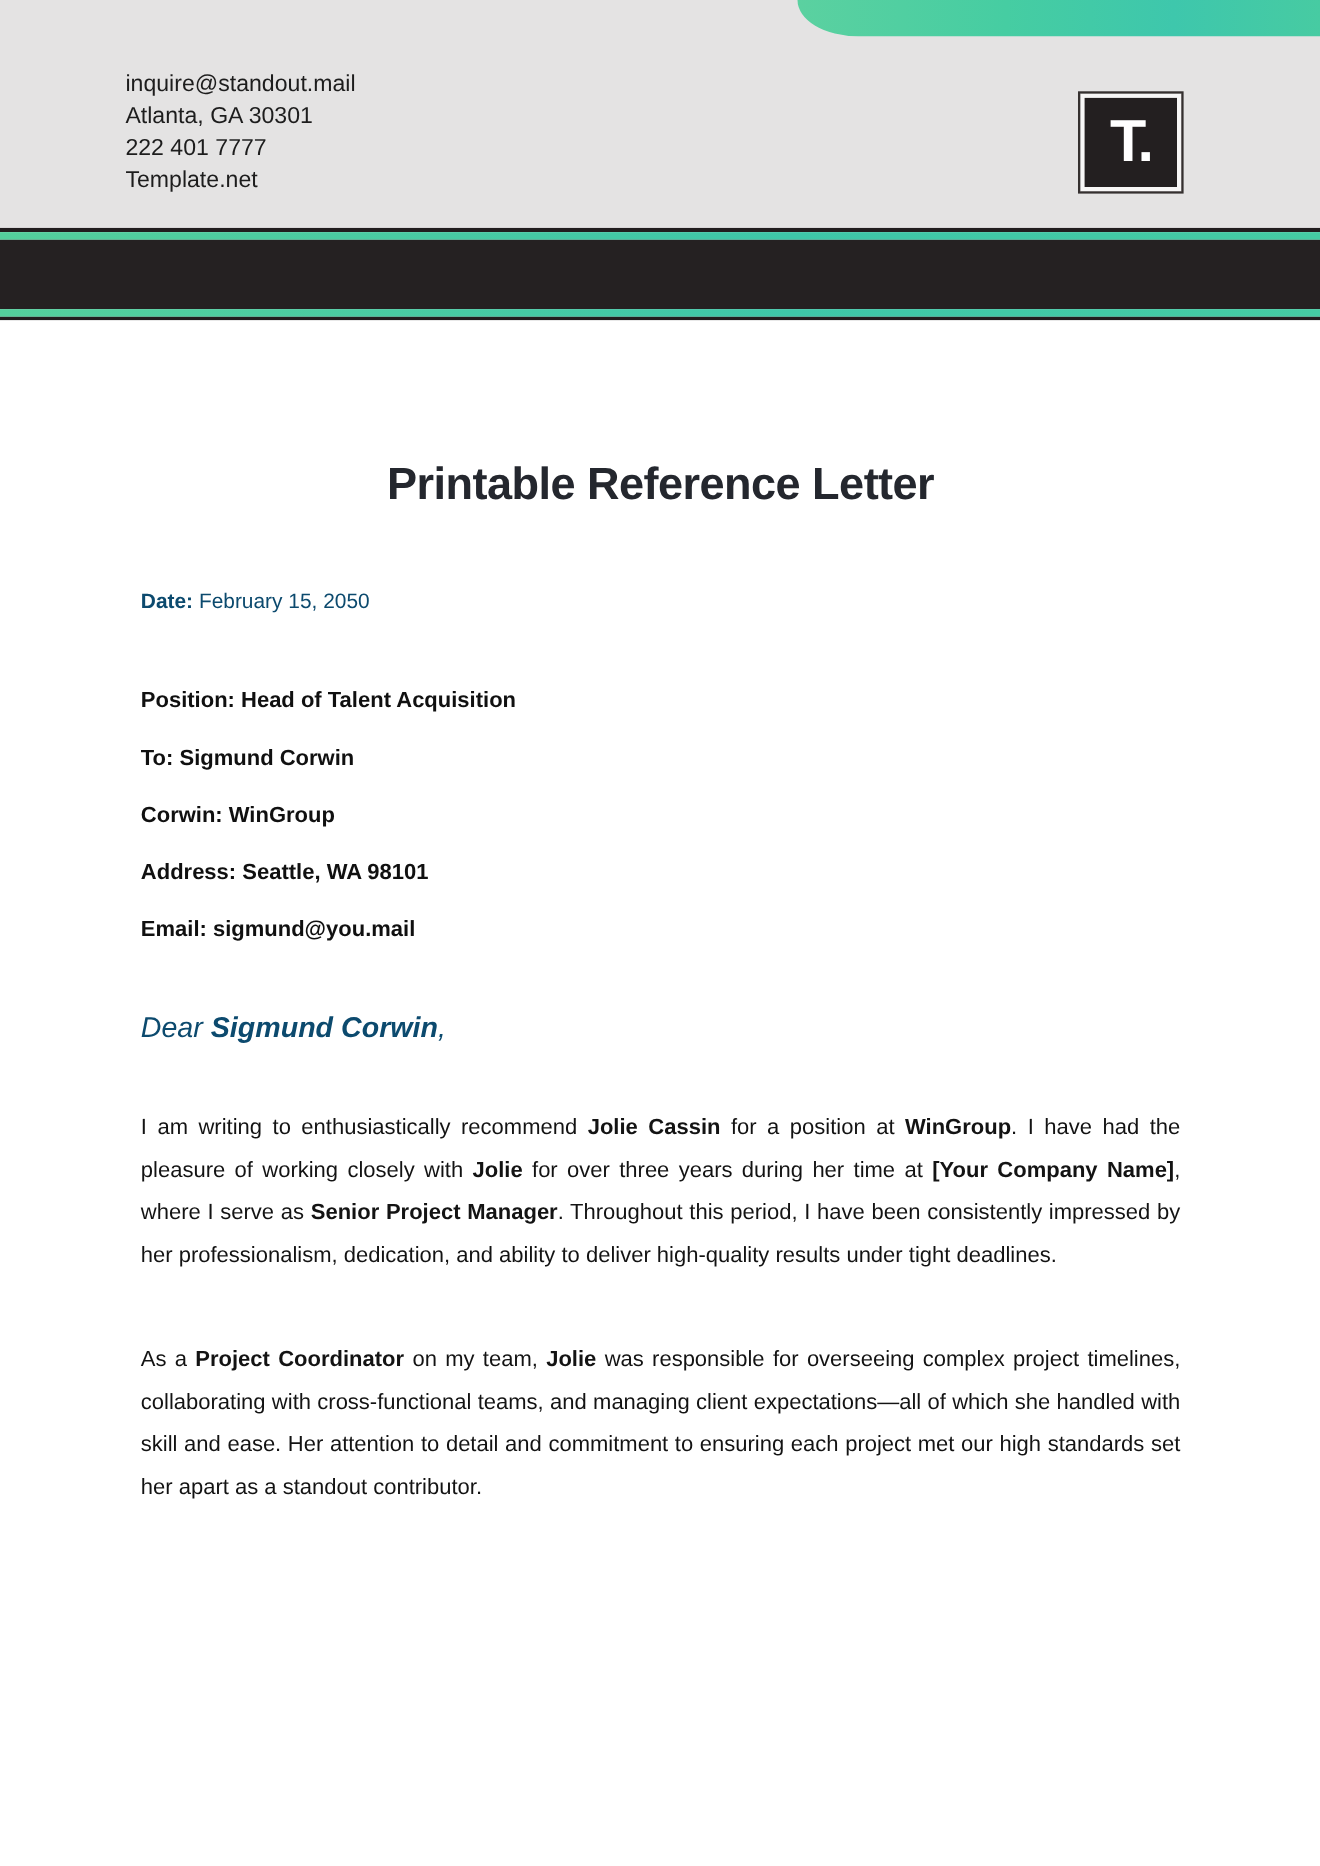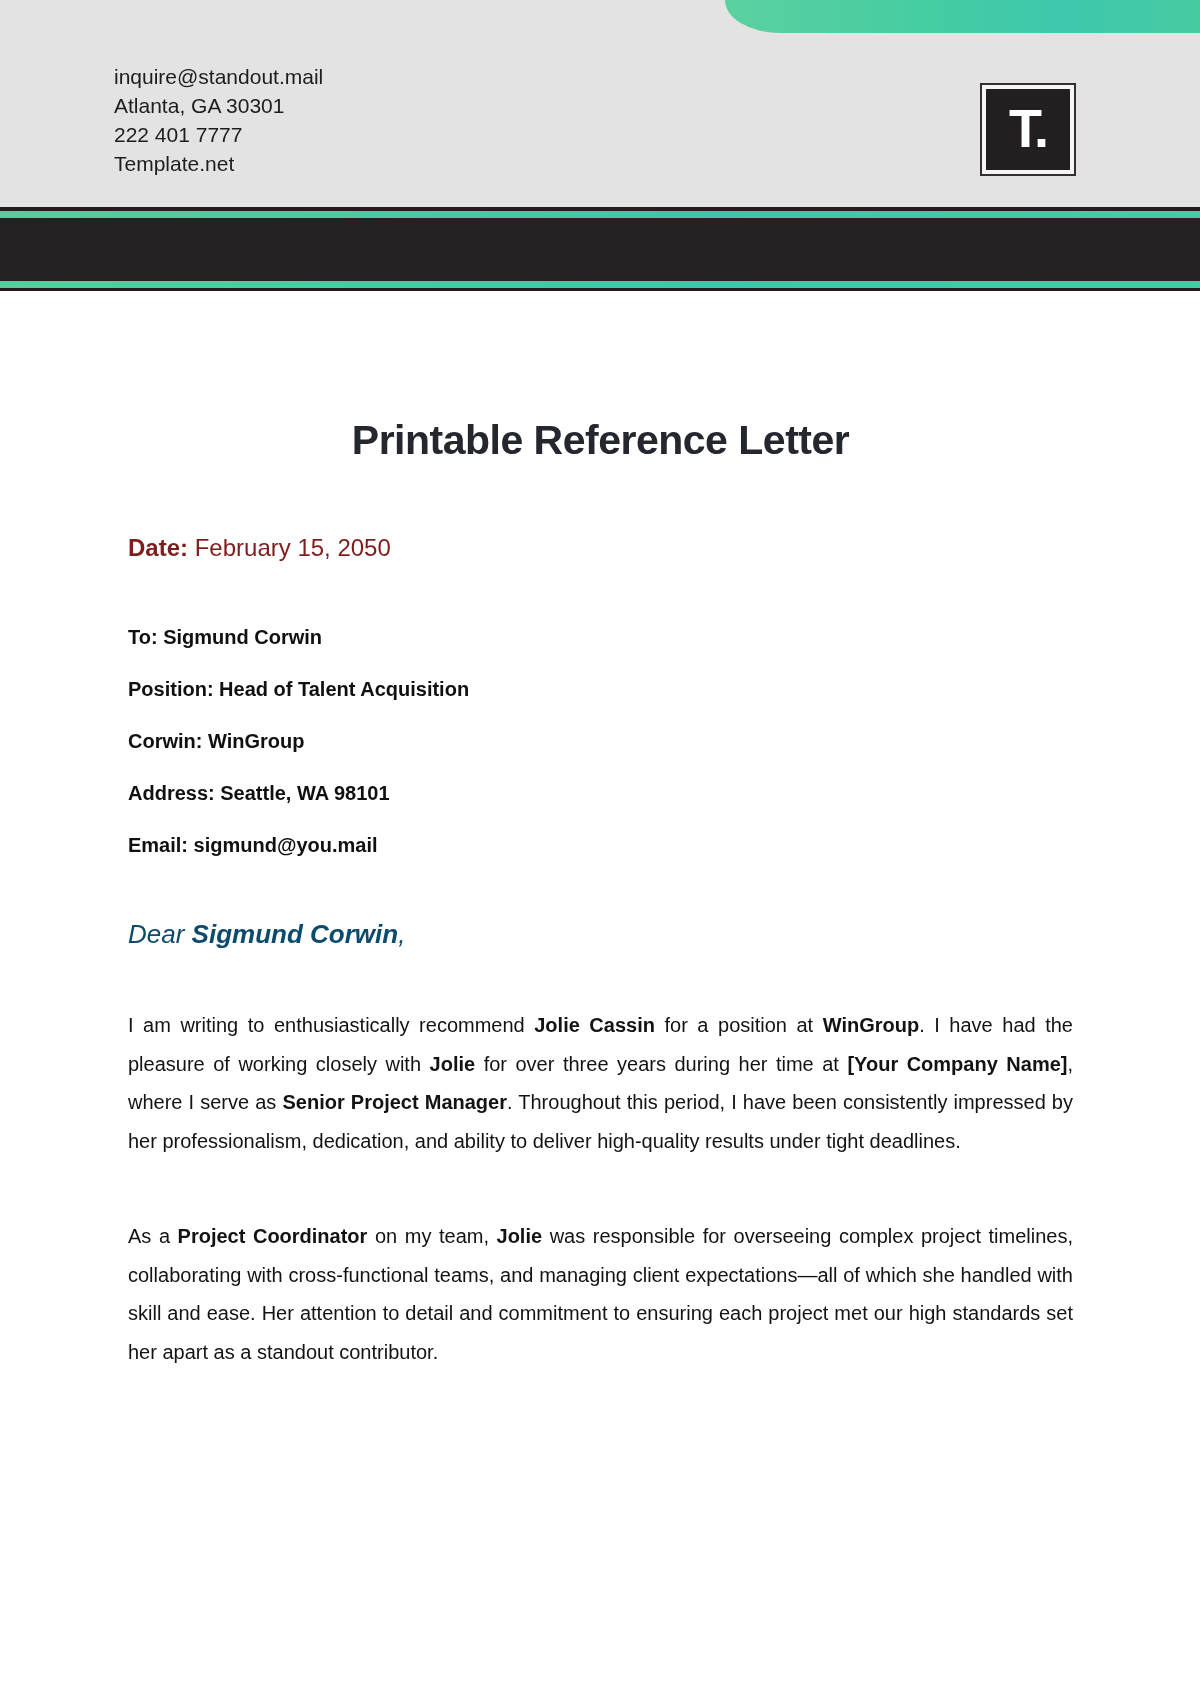--- a/index.html
+++ b/index.html
@@ -72,23 +72,23 @@
     padding-top: 107px;
     font-size: 41px;
     line-height: 1.2;
     font-weight: bold;
     letter-spacing: -0.5px;
     text-align: center;
     color: #24272e;
   }
   .date-line {
     margin: 70px 0 0 0;
-    font-size: 24px;
+    font-size: 19px;
     line-height: 26px;
-    color: #7f1d1d;
+    color: #0c4a6e;
   }
   .recipient { margin-top: 50px; }
   .recipient p {
     margin: 0;
     font-size: 20px;
     line-height: 52px;
     font-weight: bold;
     color: #101010;
   }
   .salutation {
@@ -136,22 +136,22 @@
 
   <main class="content">
     <h1 class="title">Printable Reference Letter</h1>
 
     <p class="date-line">
       <strong>Date:</strong>
       <span>February 15, 2050</span>
     </p>
 
     <div class="recipient">
+      <p>Position: Head of Talent Acquisition</p>
       <p>To: Sigmund Corwin</p>
-      <p>Position: Head of Talent Acquisition</p>
       <p>Corwin: WinGroup</p>
       <p>Address: Seattle, WA 98101</p>
       <p>Email: sigmund@you.mail</p>
     </div>
 
     <p class="salutation"><span>Dear </span><strong>Sigmund Corwin</strong><span>,</span></p>
 
     <p class="para"><span>I am writing to enthusiastically recommend </span><strong>Jolie Cassin</strong><span> for a position at </span><strong>WinGroup</strong><span>. I have had the pleasure of working closely with </span><strong>Jolie</strong><span> for over three years during her time at </span><strong>[Your Company Name]</strong><span>, where I serve as </span><strong>Senior Project Manager</strong><span>. Throughout this period, I have been consistently impressed by her professionalism, dedication, and ability to deliver high-quality results under tight deadlines.</span></p>
     <p class="para"><span>As a </span><strong>Project Coordinator</strong><span> on my team, </span><strong>Jolie</strong><span> was responsible for overseeing complex project timelines, collaborating with cross-functional teams, and managing client expectations—all of which she handled with skill and ease. Her attention to detail and commitment to ensuring each project met our high standards set her apart as a standout contributor.</span></p>
   </main>

